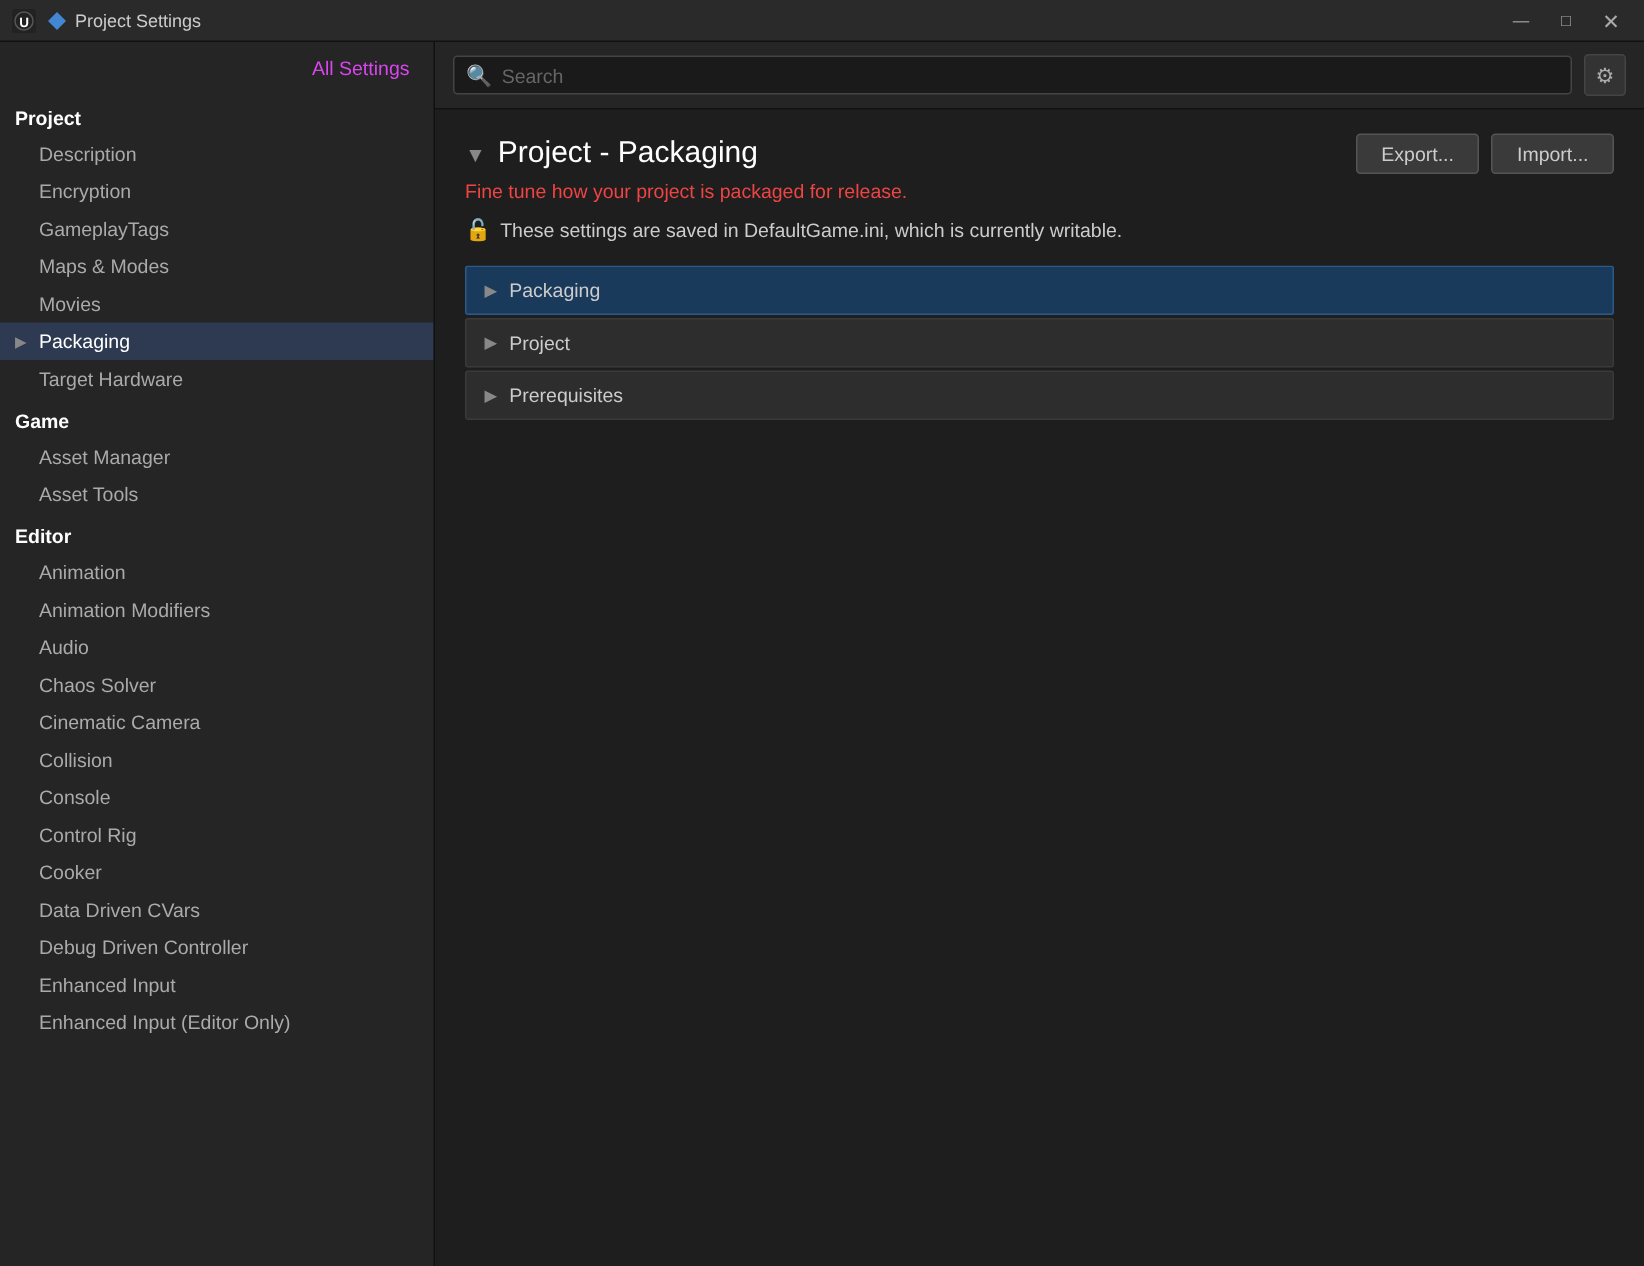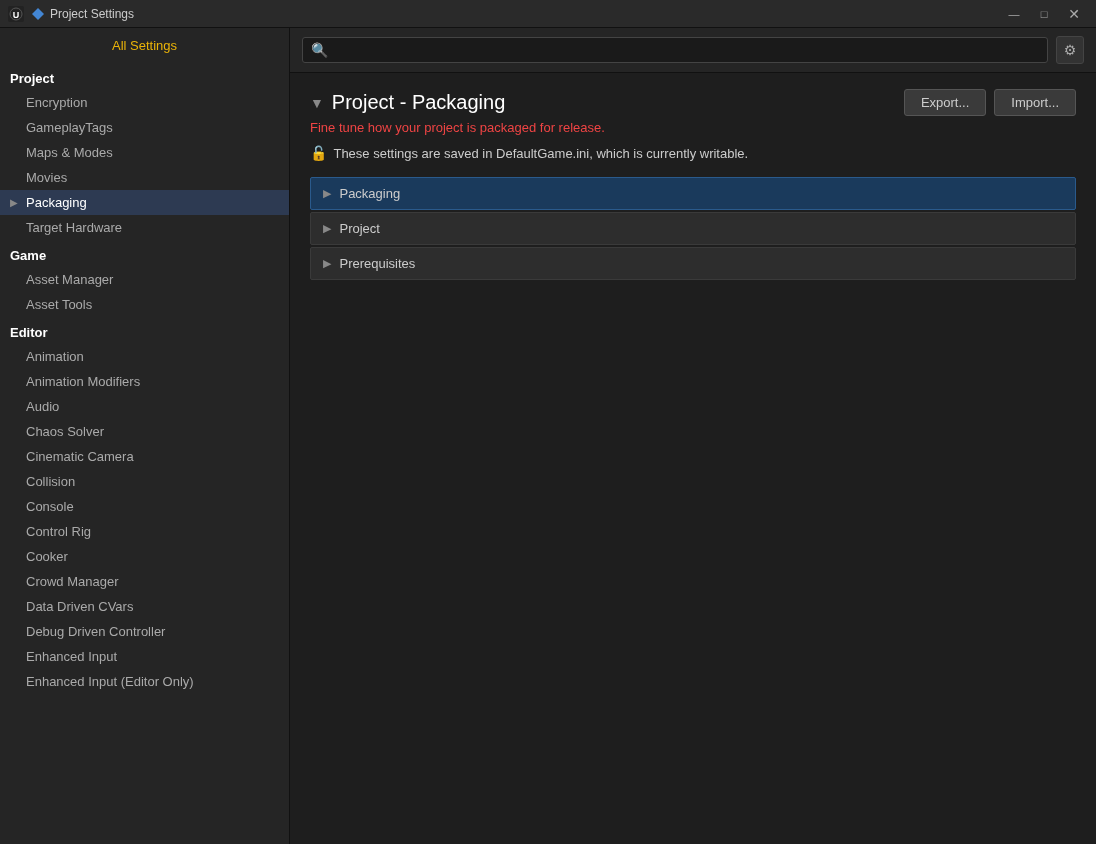--- a/index.html
+++ b/index.html
@@ -119,22 +119,22 @@
       background: #444;
       border-radius: 4px;
     }
 
     .all-settings-btn {
       display: block;
       width: 100%;
       padding: 10px 16px;
       background: transparent;
       border: none;
-      color: #eab308;
-      text-align: center;
+      color: #d946ef;
+      text-align: right;
       cursor: pointer;
       font-size: 13px;
     }
 
     .sidebar-section-label {
       padding: 8px 10px 4px 10px;
       font-size: 13px;
       font-weight: bold;
       color: #ffffff;
     }
@@ -352,20 +352,23 @@
 </div>
 
 <div id="main-layout">
 
   <div id="sidebar">
     <button class="all-settings-btn">All Settings</button>
 
     <div id="sidebar-sections">
         <div class="sidebar-section-label">Project</div>
         <div class="sidebar-item">
+          <span>Description</span>
+        </div>
+        <div class="sidebar-item">
           <span>Encryption</span>
         </div>
         <div class="sidebar-item">
           <span>GameplayTags</span>
         </div>
         <div class="sidebar-item">
           <span>Maps &amp; Modes</span>
         </div>
         <div class="sidebar-item">
           <span>Movies</span>
@@ -406,42 +409,40 @@
         <div class="sidebar-item">
           <span>Console</span>
         </div>
         <div class="sidebar-item">
           <span>Control Rig</span>
         </div>
         <div class="sidebar-item">
           <span>Cooker</span>
         </div>
         <div class="sidebar-item">
-          <span>Crowd Manager</span>
-        </div>
-        <div class="sidebar-item">
           <span>Data Driven CVars</span>
         </div>
         <div class="sidebar-item">
           <span>Debug Driven Controller</span>
         </div>
         <div class="sidebar-item">
           <span>Enhanced Input</span>
         </div>
         <div class="sidebar-item">
           <span>Enhanced Input (Editor Only)</span>
         </div>
       </div>
   </div>
 
   <div id="content-area">
 
     <div id="search-bar">
       <div id="search-container">
         <span id="search-icon-svg">🔍</span>
+        <input id="search-input" type="text" placeholder="Search" style="">
       </div>
       <button id="settings-gear-btn">
         <span>⚙</span>
       </button>
     </div>
 
     <div id="content-header">
       <div id="page-title-row">
         <span id="page-title-arrow">▼</span>
         <span id="page-title">Project - Packaging</span>

